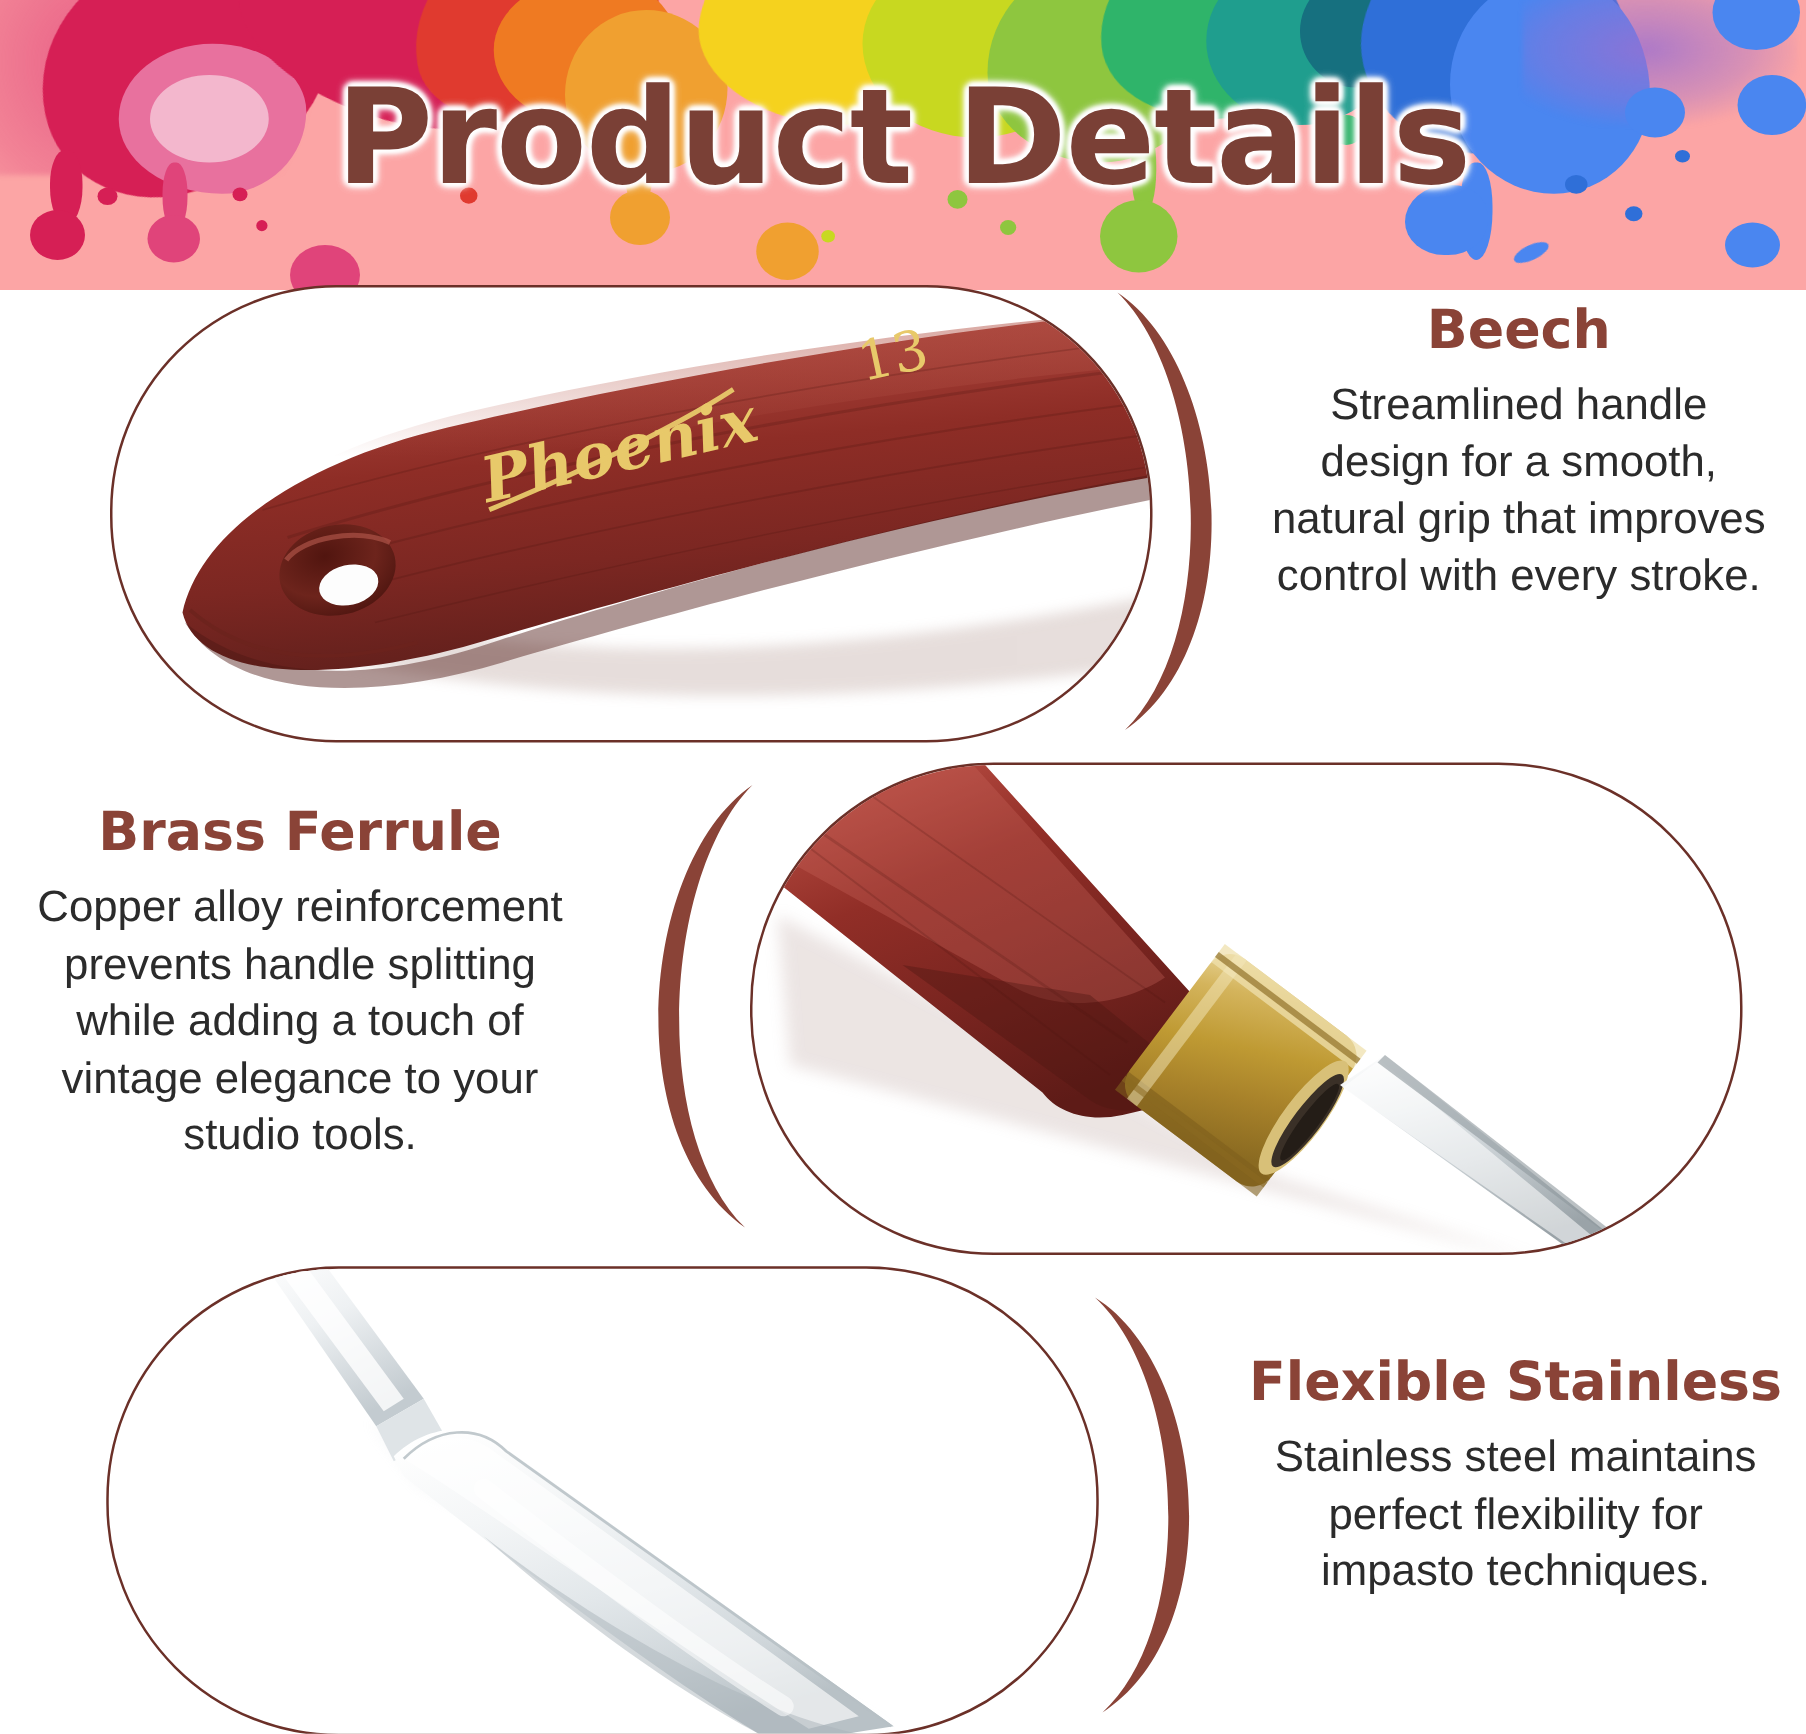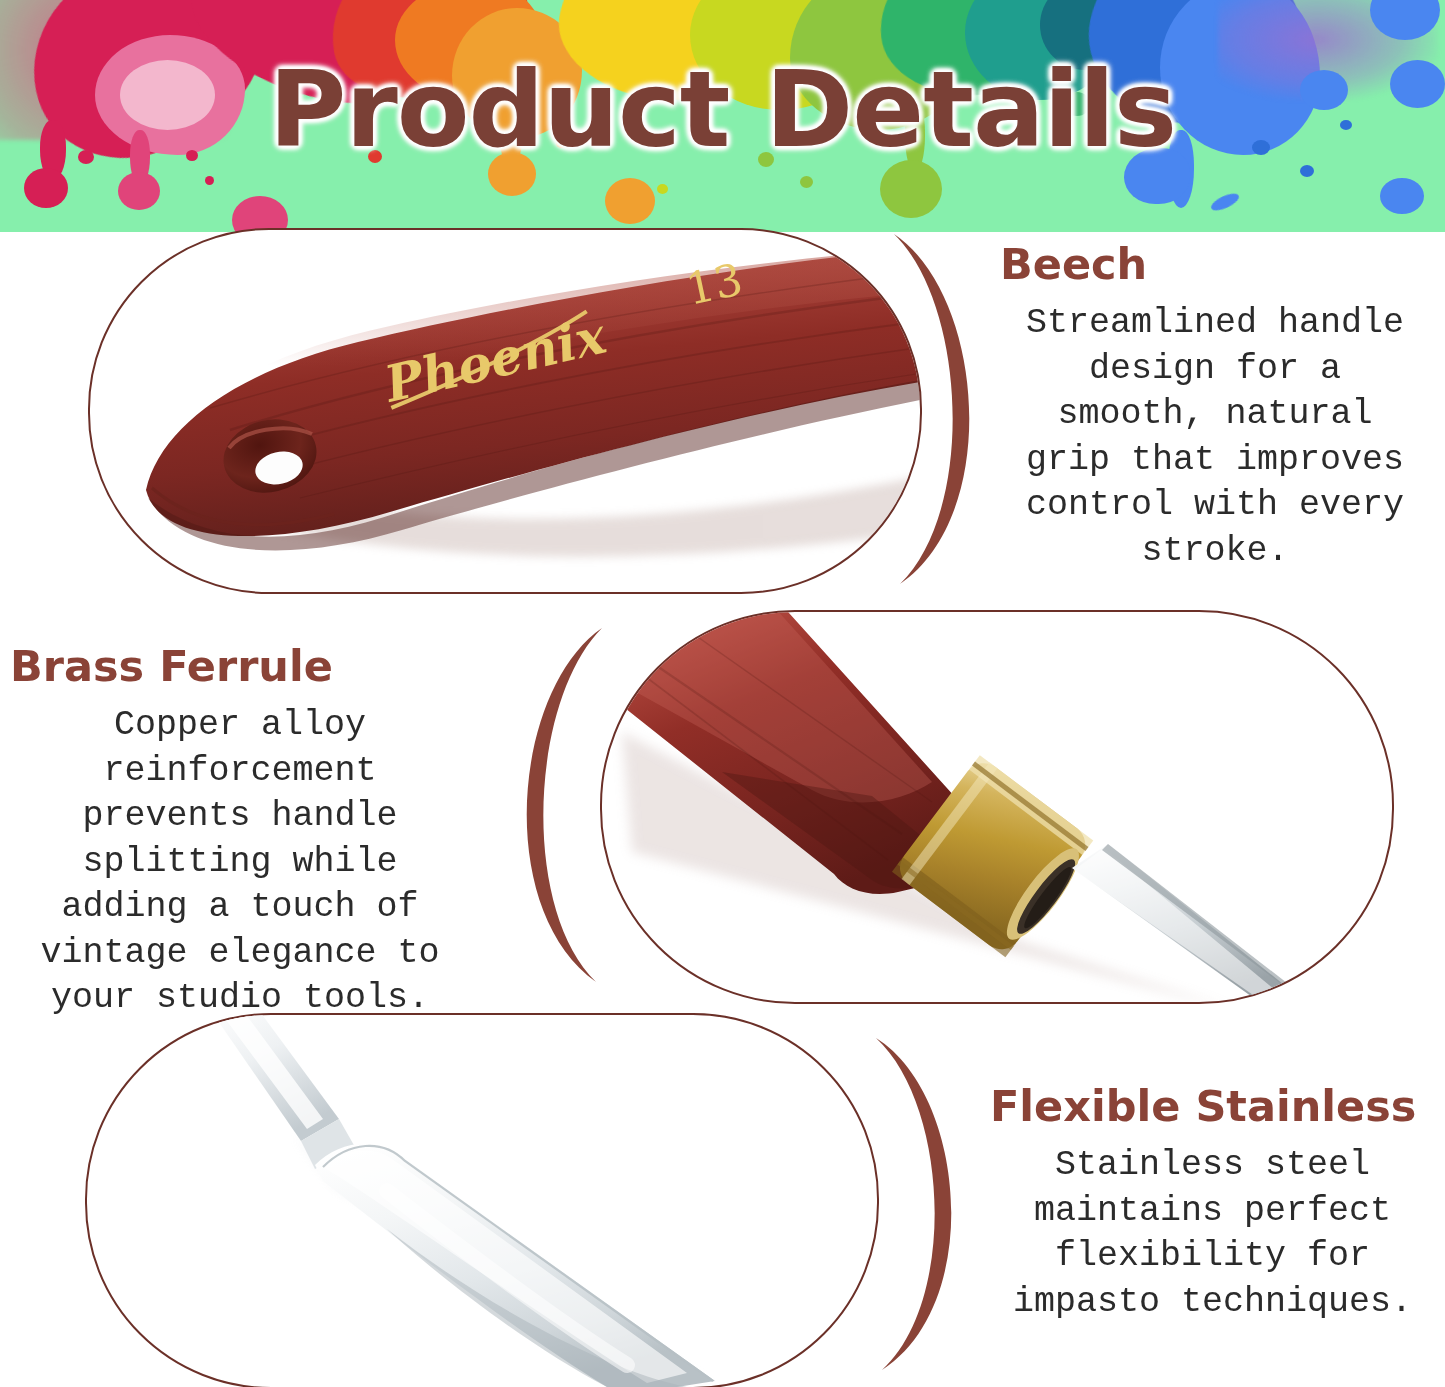--- a/index.html
+++ b/index.html
@@ -4,21 +4,21 @@
 <style>
   html,body{margin:0;padding:0;}
   body{
     width:1445px;height:1387px;
     background:#ffffff;
     font-family:"Liberation Sans", sans-serif;
     overflow:hidden;position:relative;
   }
 
   
-  #header-banner{position:absolute;left:0;top:0;width:1445px;height:232px;overflow:hidden;background:#86efac;}
+  #header-banner{position:absolute;left:0;top:0;width:1445px;height:232px;overflow:hidden;background:#fca5a5;}
   .splat{position:absolute;border-radius:50%;filter:blur(.2px);}
   .splat.soft{filter:blur(2px);}
   .drip{position:absolute;border-radius:45% 45% 50% 50%;}
 
   #page-title{
     position:absolute;left:0;top:48px;width:1445px;
     text-align:center;
     font-family:"DejaVu Sans", sans-serif;
     font-weight:bold;
     font-size:106px;
@@ -43,24 +43,24 @@
   .crescent svg{display:block;}
 
   .feat-text{position:absolute;}
   .feat-title{
     font-family:"DejaVu Sans", sans-serif;
     font-weight:bold;
     color:#8a4337;
     font-size:43px;
     line-height:1.14;
     margin:0 0 12px 0;
-    text-align:left;
+    text-align:center;
   }
   .feat-body{
-    font-family:Liberation Mono, monospace;
+    font-family:Liberation Sans, sans-serif;
     color:#2b2b2b;
     font-size:35px;
     line-height:1.30;
     margin:12px;
     text-align:center;
   }
 
   
   .art{position:absolute;}
 

